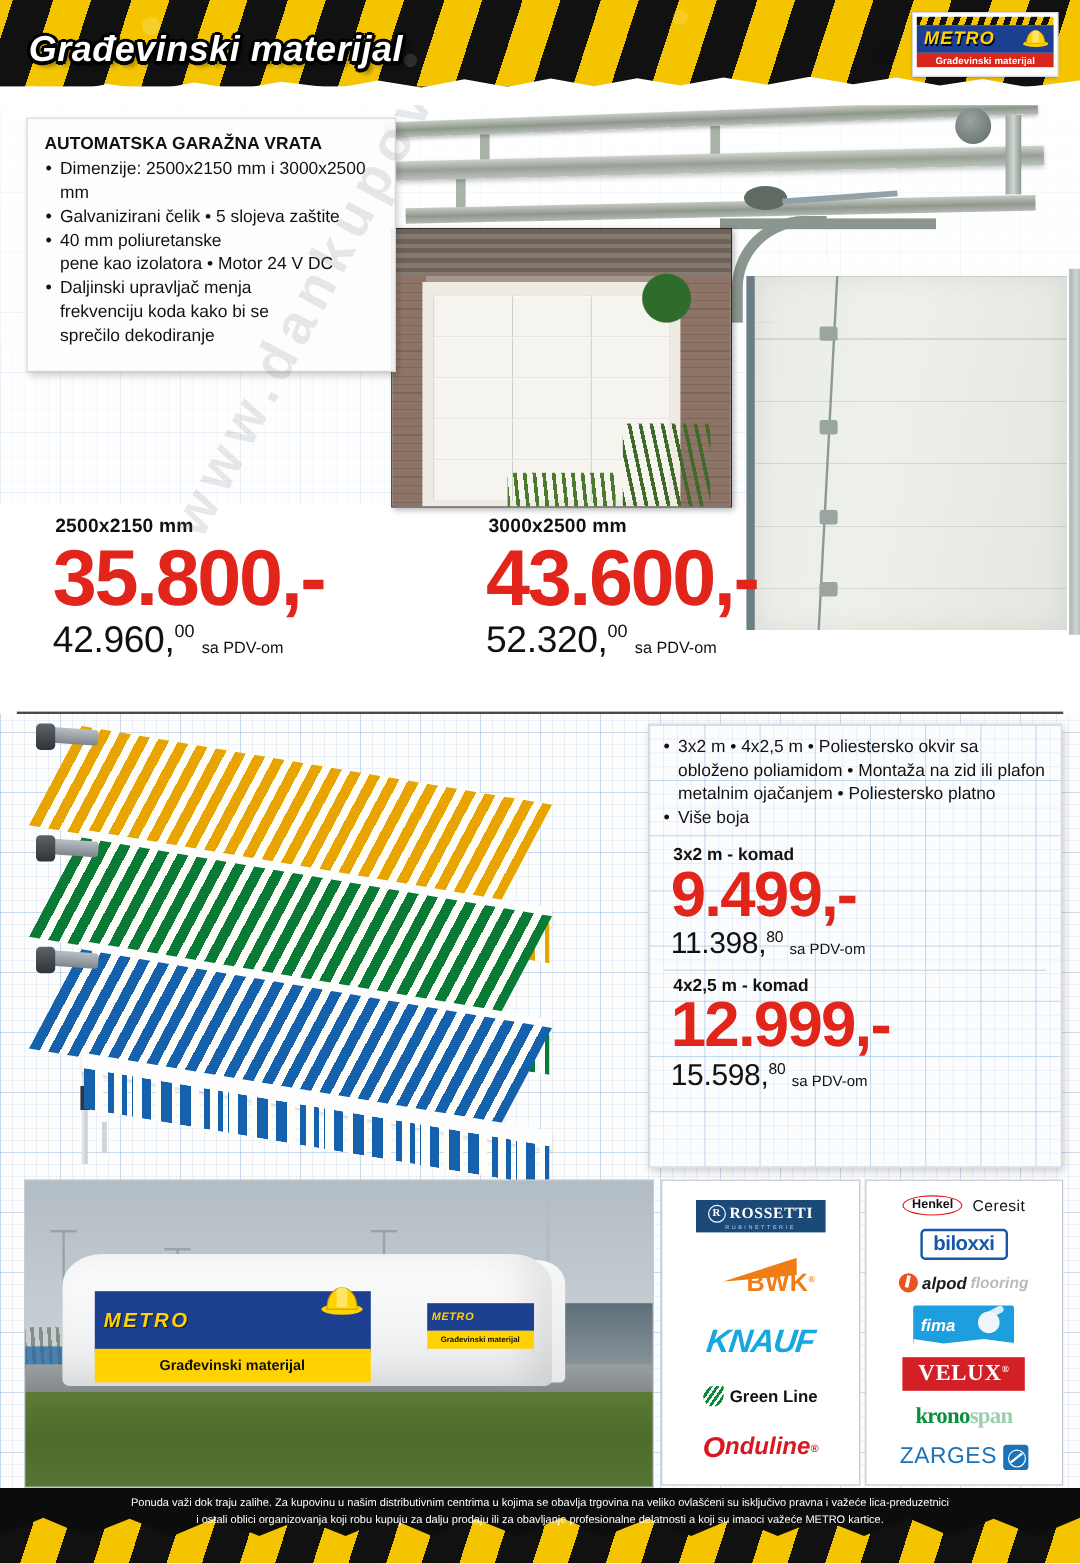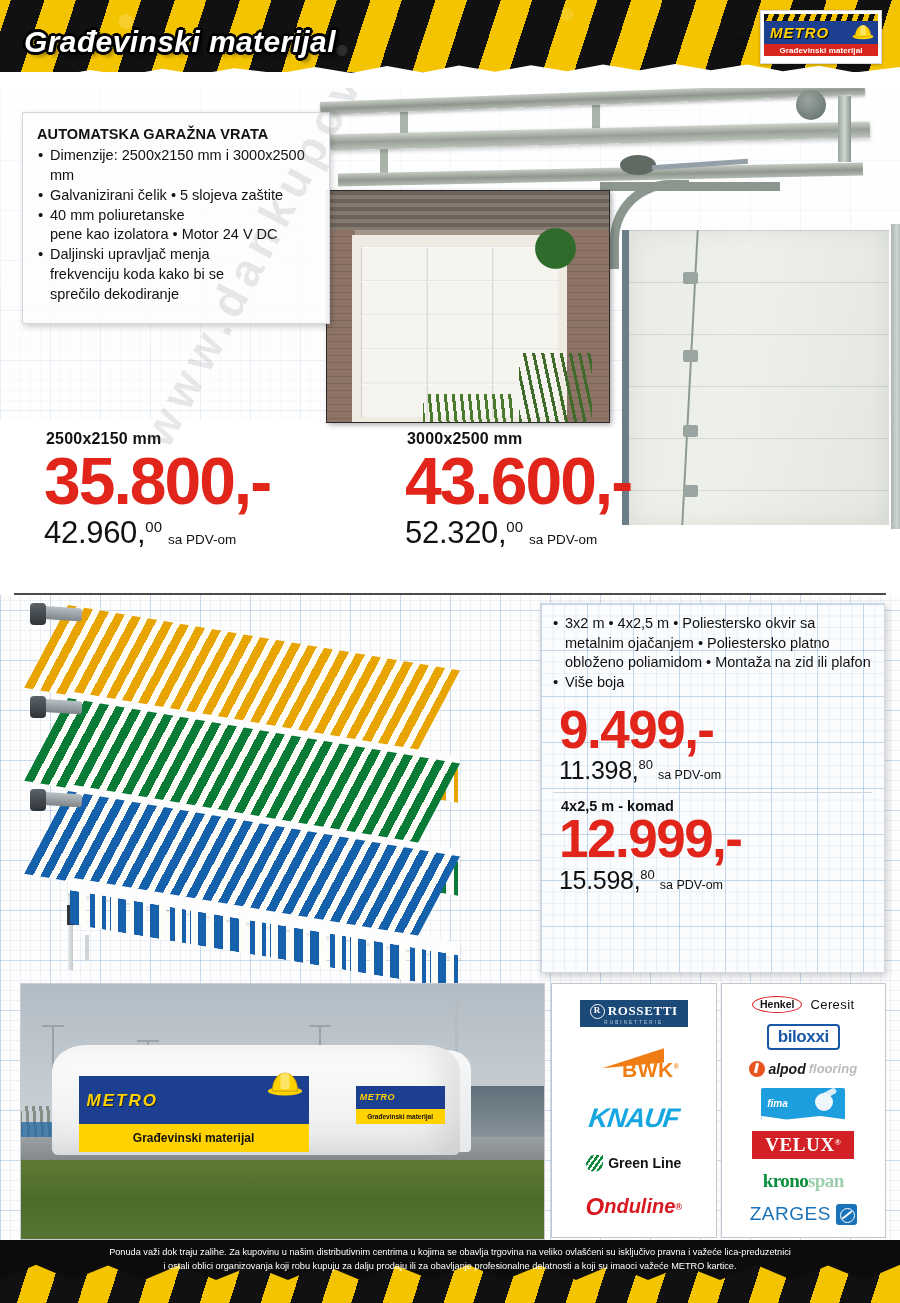--- a/index.html
+++ b/index.html
@@ -72,21 +72,21 @@
     background:repeating-linear-gradient(-70deg,#f5c400 0 5px,#111 5px 10px);}
   .ml-main{position:relative;height:23px;background:#1d3f8f;display:flex;align-items:center;}
   .ml-main .mtxt{color:#ffd200;font-weight:bold;font-style:italic;font-size:15px;
      letter-spacing:1px;padding-left:6px;text-shadow:1px 1px 0 #000;}
   .ml-helmet{position:absolute;right:4px;top:2px;width:22px;height:17px;}
   .ml-sub{height:12px;background:#d9261c;display:flex;align-items:center;justify-content:center;}
   .ml-sub span{color:#fff;font-weight:bold;font-size:8px;letter-spacing:.1px;}
 
   
   .spec-card{
-    position:absolute;left:22px;top:112px;width:308px;z-index:20;
+    position:absolute;left:22px;top:98px;width:308px;z-index:20;
     background:rgba(253,253,253,.92);
     border:1px solid #cfd6df;
     box-shadow:2px 3px 6px rgba(0,0,0,.18);
     padding:13px 14px 18px 14px;box-sizing:border-box;
   }
   .spec-card h2{margin:0 0 4px 0;font-size:14.5px;font-weight:bold;color:#111;letter-spacing:.1px;}
   .spec-card ul{margin:0;padding:0;list-style:none;}
   .spec-card li{font-size:14.5px;color:#111;line-height:1.37;padding-left:13px;position:relative;}
   .spec-card li.b::before{content:"•";position:absolute;left:1px;top:-1px;font-size:15px;}
   .spec-card li.cont{padding-left:13px;}
@@ -319,21 +319,21 @@
   .lg-biloxxi span{color:#1857a8;font-weight:bold;font-size:17px;letter-spacing:-.4px;}
 
   .lg-alpod{display:flex;align-items:center;gap:3px;}
   .lg-alpod .mark{width:16px;height:16px;border-radius:50%;background:#e8541f;position:relative;}
   .lg-alpod .mark::after{content:"";position:absolute;left:6px;top:2px;width:3px;height:10px;background:#fff;transform:rotate(12deg);}
   .lg-alpod .a{color:#1a1a1a;font-weight:bold;font-style:italic;font-size:14px;}
   .lg-alpod .b{color:#b9bcbe;font-weight:bold;font-style:italic;font-size:13px;}
 
   .lg-fima{width:84px;height:32px;background:#1d9ede;position:relative;display:flex;align-items:center;
     border-radius:2px;overflow:hidden;}
-  .lg-fima .t{color:#fff;font-weight:bold;font-size:10px;font-style:italic;padding-left:6px;}
+  .lg-fima .t{color:#fff;font-weight:bold;font-size:14px;font-style:italic;padding-left:6px;}
   .lg-fima .tap{position:absolute;right:12px;top:5px;width:18px;height:18px;border-radius:50%;
     background:#eef6fb;}
   .lg-fima .spout{position:absolute;right:8px;top:3px;width:18px;height:6px;background:#dcecf6;
     border-radius:3px;transform:rotate(-28deg);}
   .lg-fima .wave{position:absolute;left:0;bottom:0;width:100%;height:9px;background:#fff;
     clip-path:polygon(0 55%,30% 95%,70% 55%,100% 92%,100% 100%,0 100%);}
 
   .lg-velux{background:#d31f26;padding:3px 13px;}
   .lg-velux span{color:#fff;font-family:"Liberation Serif",serif;font-weight:bold;font-size:19px;letter-spacing:.6px;}
   .lg-velux .reg{font-size:8px;vertical-align:super;}
@@ -498,26 +498,27 @@
       <div class="fascia"></div>
       <div class="valance stripe-b-val scallop"></div>
       <div class="arm"></div>
       <div class="bracket"></div>
     </div>
   </div>
 
   <div class="tende-panel">
     <ul>
       <li class="b">3x2 m • 4x2,5 m  • Poliestersko okvir sa</li>
+      <li>obloženo poliamidom • Montaža na zid ili plafon</li>
       <li>metalnim ojačanjem • Poliestersko platno</li>
-      <li>obloženo poliamidom • Montaža na zid ili plafon</li>
       <li class="b">Više boja</li>
     </ul>
 
     <div style="height:12px;"></div>
+    <div class="tp-size">3x2 m - komad</div>
     <div class="tp-big">9.499,-</div>
     <div class="tp-vat">
       <span class="num">11.398,</span>
       <span class="cents">80</span>
       <span class="lbl">sa PDV-om</span>
     </div>
 
     <div class="tende-sep"></div>
     <div class="tp-size">4x2,5 m - komad</div>
     <div class="tp-big">12.999,-</div>

